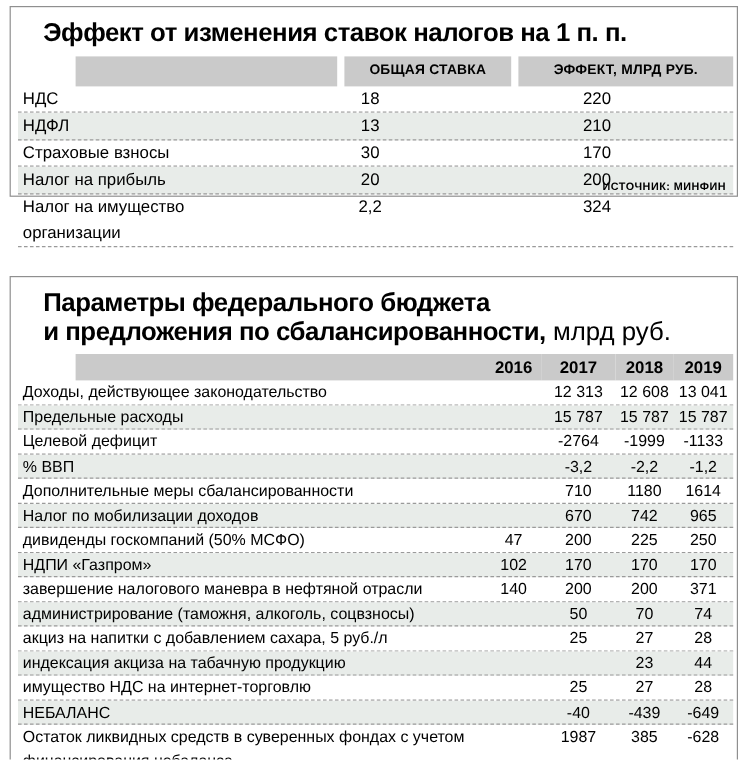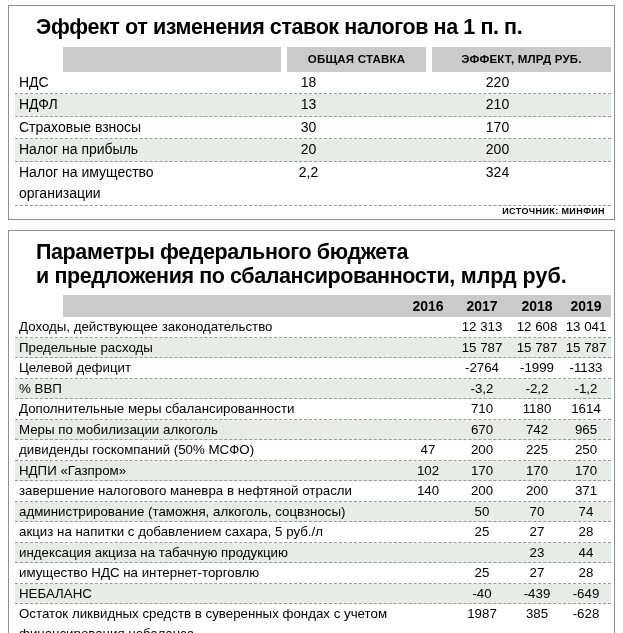--- a/index.html
+++ b/index.html
@@ -11,33 +11,33 @@
     color: #000;
     position: relative;
   }
   .card {
     position: absolute;
     left: 8px;
     width: 607px;
     background: #fff;
     border: 1px solid #8f8f8f;
   }
-  #card-tax    { top: 5px;   height: 215px; }
+  #card-tax    { top: 5px;   height: 159px; }
   #card-budget { top: 230px; height: 418px; }
 
   .title {
     margin: 0;
     padding: 10px 8px 7px 27px;
     font-size: 21.5px;
     line-height: 23.5px;
     font-weight: bold;
     letter-spacing: -0.4px;
     white-space: nowrap;
   }
-  .title .unit { font-weight: bold; letter-spacing: 0; }
+  .title .unit { font-weight: normal; letter-spacing: 0; }
 
   .tbl { margin: 0 3px 0 6px; }
 
   
   .t1-grid { display: grid; grid-template-columns: 218px 139px 1fr; column-gap: 6px; }
   .t2-grid { display: grid; grid-template-columns: 1fr 46px 62px 48px 50px; column-gap: 0; }
 
   
   .hdr { background: #fff; padding-left: 48px; }
   .hcell {
@@ -151,21 +151,21 @@
             <div class="cell num">-1,2</div>
           </div>
           <div class="row t2-grid">
             <div class="cell label">Дополнительные меры сбалансированности</div>
             <div class="cell num"></div>
             <div class="cell num">710</div>
             <div class="cell num">1180</div>
             <div class="cell num">1614</div>
           </div>
           <div class="row t2-grid alt">
-            <div class="cell label">Меры по мобилизации алкоголь</div>
+            <div class="cell label">Налог по мобилизации доходов</div>
             <div class="cell num"></div>
             <div class="cell num">670</div>
             <div class="cell num">742</div>
             <div class="cell num">965</div>
           </div>
           <div class="row t2-grid">
             <div class="cell label">дивиденды госкомпаний (50% МСФО)</div>
             <div class="cell num">47</div>
             <div class="cell num">200</div>
             <div class="cell num">225</div>

